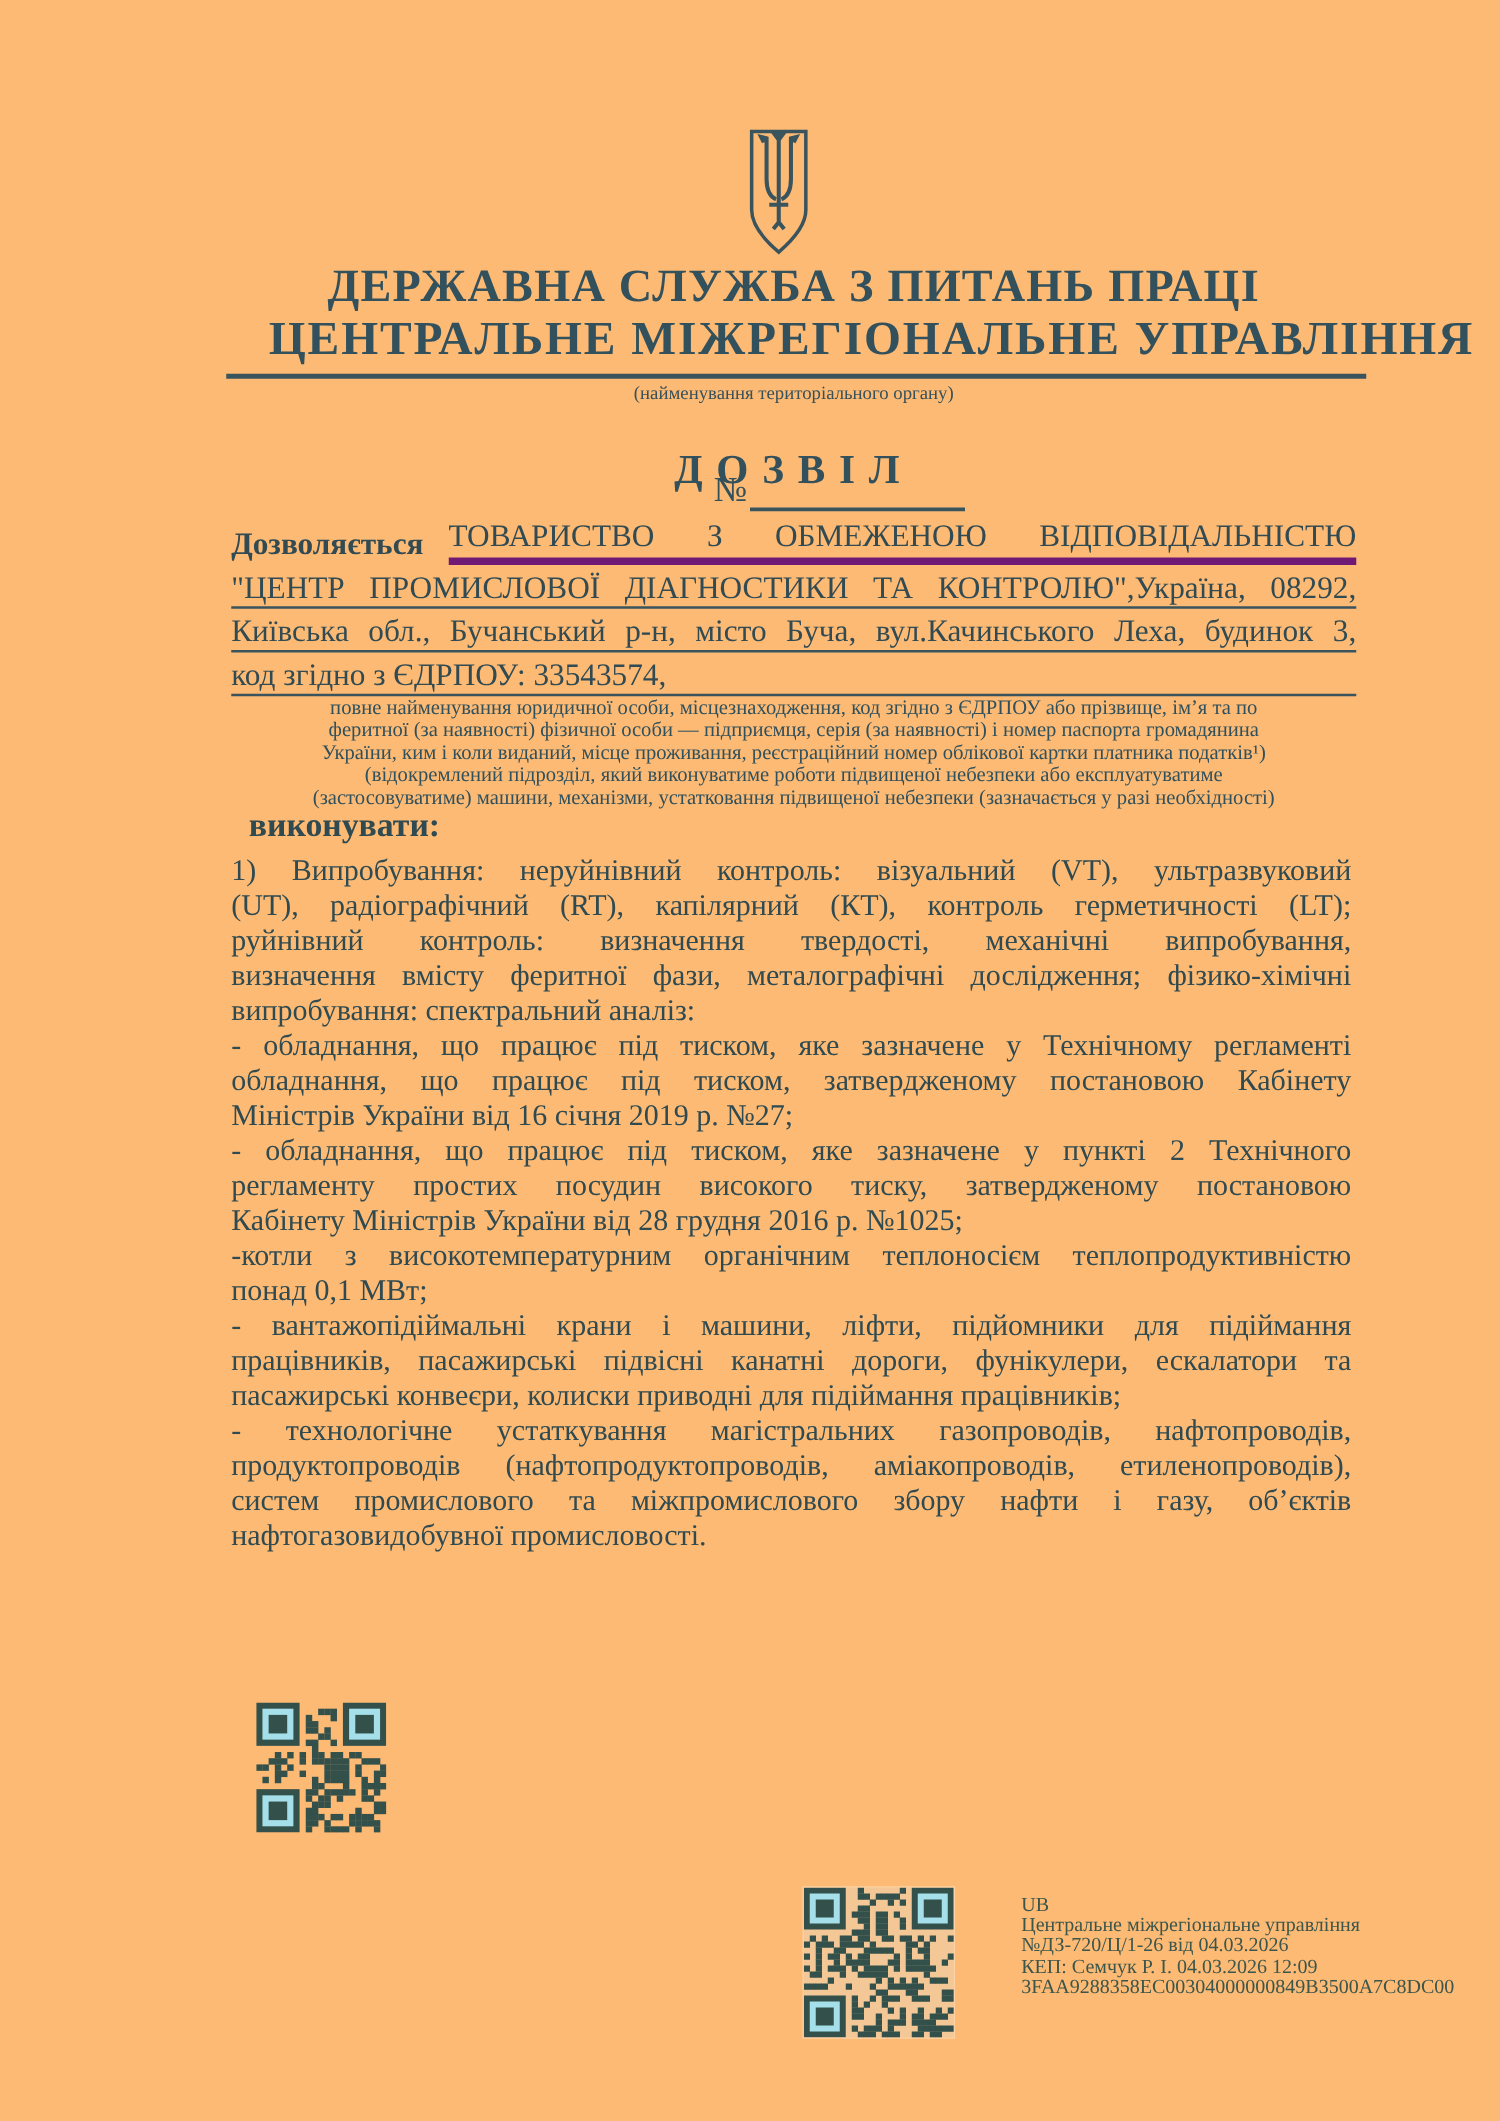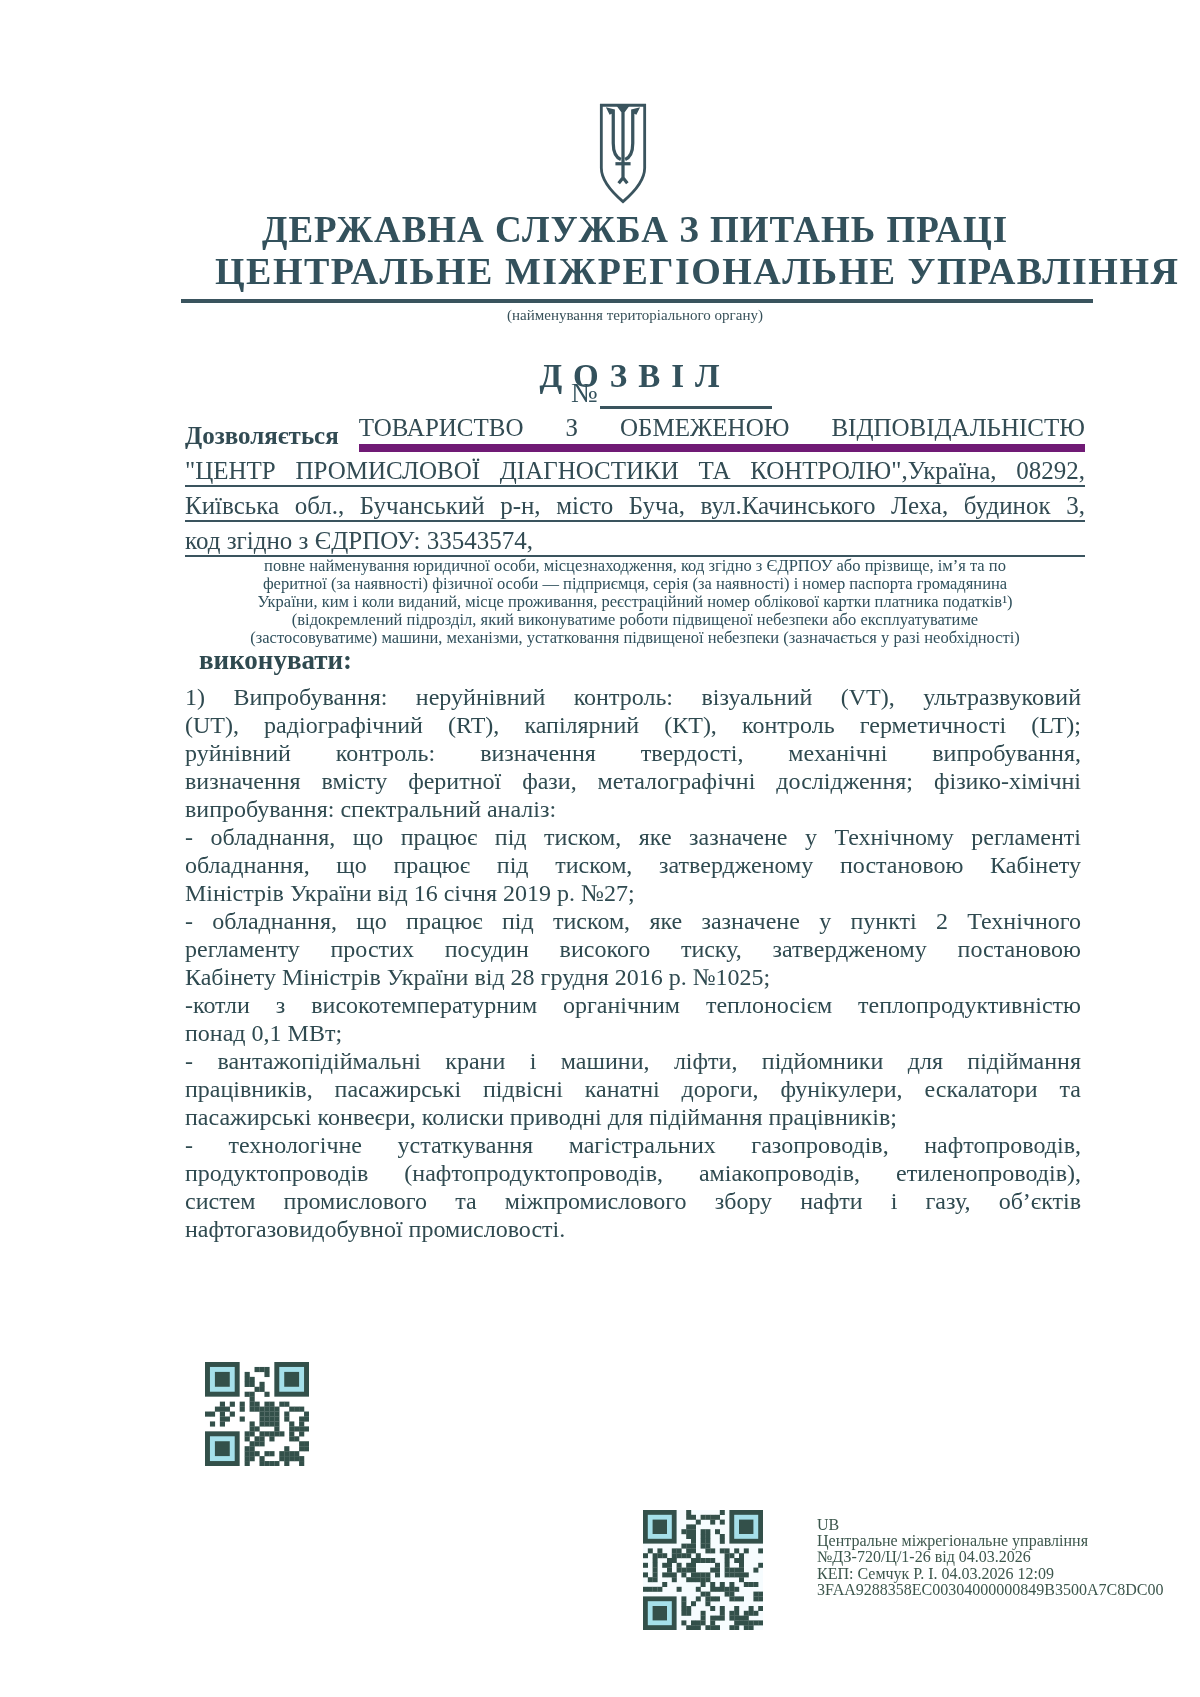--- a/index.html
+++ b/index.html
@@ -1,19 +1,19 @@
 <!DOCTYPE html>
 <html><head>
 <meta charset="utf-8">
 <style>
   html,body{margin:0;padding:0;background:#8fb7bf;}
   .page{
     position:relative;
     width:1200px;height:1697px;
-    background:#ffffff;
+    background:#fdba74;
     overflow:hidden;
     font-family:"Liberation Serif", serif;
     color:#324b53;
   }
   .content{position:absolute;left:185px;top:0;width:900px;height:100%;}
   .abs{position:absolute;}
 
   
   .emblem{top:102px;left:0;right:0;display:flex;justify-content:center;transform:translateX(-12px);}
 
@@ -28,21 +28,21 @@
   .doc-title{top:338px;width:100%;text-align:center;font-weight:bold;font-size:33px;
              letter-spacing:11px;color:#33515c;margin-top:20px;}
   .no-line{top:377px;left:386px;font-size:28px;color:#33515c;white-space:nowrap;}
   .no-blank{display:inline-block;width:172px;height:28px;border-bottom:3px solid #3a545e;
             vertical-align:bottom;margin-left:2px;}
 
   
   .permit{top:417px;left:0;width:900px;font-size:25px;line-height:33px;}
   .permit-first{display:flex;align-items:flex-end;height:35px;}
   .permit-label{font-weight:bold;white-space:nowrap;padding-right:20px;}
-  .permit-seg{flex:1;border-bottom:8px solid #701a75;text-align:justify;text-align-last:justify;}
+  .permit-seg{flex:1;border-bottom:6px solid #701a75;text-align:justify;text-align-last:justify;}
   .permit-line{height:35px;border-bottom:2px solid #3a545e;box-sizing:border-box;
                padding-top:2px;white-space:nowrap;}
   .permit-line.stretch{text-align:justify;text-align-last:justify;white-space:normal;}
 
   
   .footnote{top:557px;width:100%;text-align:center;font-size:16.5px;color:#30505c;}
   .fn-line{height:18px;line-height:18px;white-space:nowrap;}
 
   .execute{top:645px;font-weight:bold;font-size:27px;color:#2f4a50;margin-left:14px;}
 

